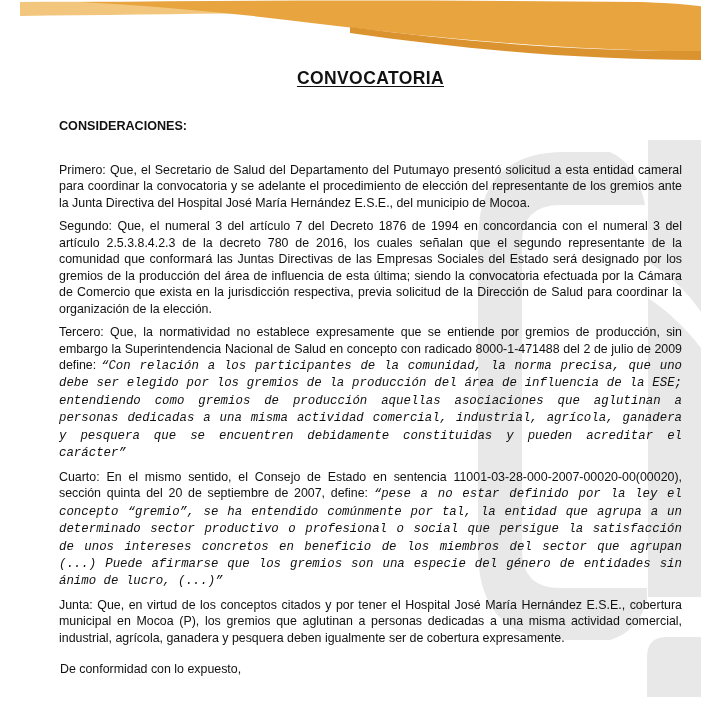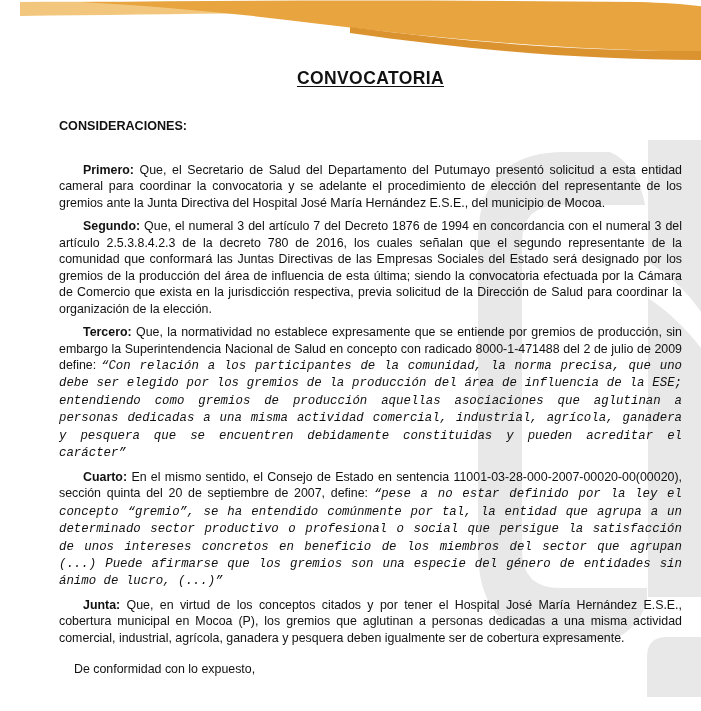--- a/index.html
+++ b/index.html
@@ -31,24 +31,24 @@
     margin-top:30px;
     text-align:left;
     font-size:12.6px;font-weight:bold;
   }
   .paras{margin-top:29px;}
   .para{
     margin:0 0 7px 0;
     font-size:12.4px;line-height:16.45px;
     text-align:justify;
   }
-  .para .b{font-weight:bold;margin-left:24px;}
+  .para .b{font-weight:normal;}
   .para .i{font-style:italic;font-family:Liberation Mono, monospace;}
   .closing{
-    margin:15px 0 0 15px;
+    margin:15px 0 0 1px;
     font-size:12.4px;line-height:16.45px;
   }
 </style>
 </head>
 <body>
 
 <div class="page">
 
   <svg class="watermark" width="701" height="711" viewBox="0 0 701 711" aria-hidden="true">
     <g id="wm-group">

